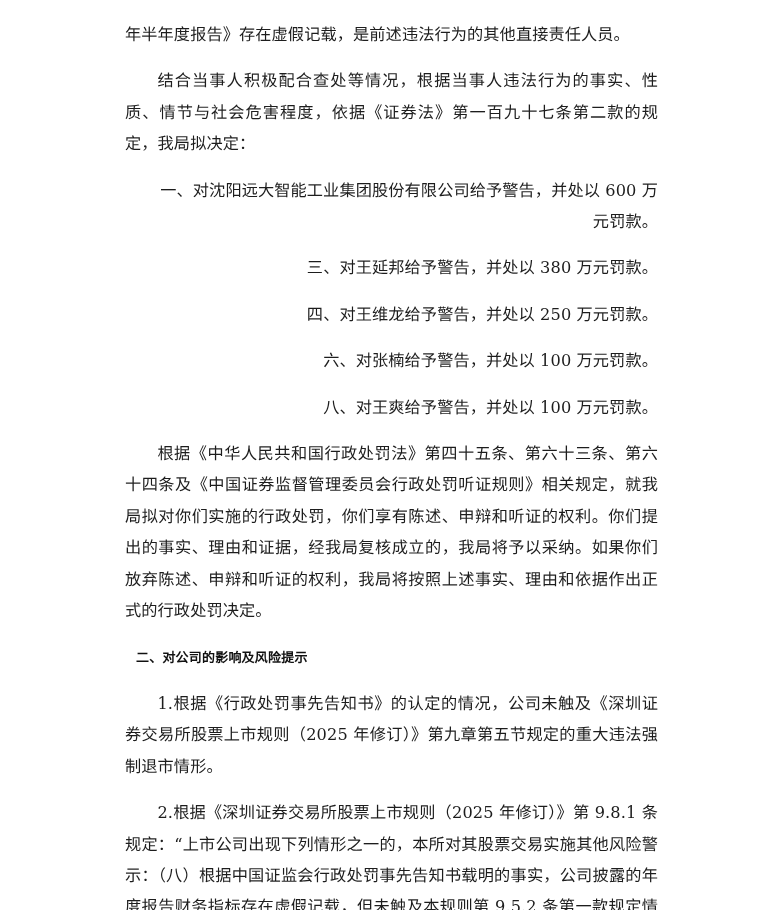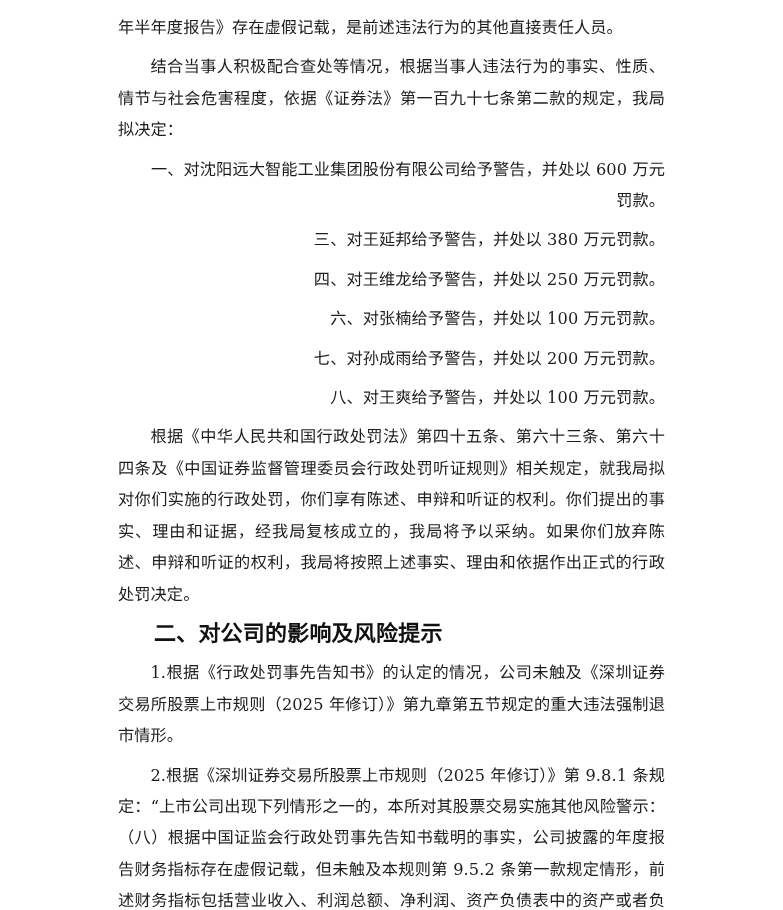--- a/index.html
+++ b/index.html
@@ -21,38 +21,38 @@
     height: 910px;
     background: #ffffff;
     box-sizing: border-box;
     padding: 4px 110px 0 110px;
   }
   .doc-body {
     width: 563px;
     margin: 0;
   }
   p.para {
-    margin: 8px;
+    margin: 15px;
     padding: 0;
     font-size: 16.2px;
     line-height: 31.4px;
     text-align: justify;
     text-justify: inter-ideograph;
     letter-spacing: 0.1px;
     color: #1d1d1d;
     word-break: break-all;
     white-space: normal;
   }
   p.indent {
     text-indent: 2em;
   }
   p.heading {
     text-indent: 2em;
     font-weight: bold;
-    font-size: 22px;
+    font-size: 13px;
     line-height: 31.4px;
     margin: 0;
     color: #111111;
     font-family: "DejaVu Sans", "Liberation Sans", sans-serif;
     letter-spacing: 0.2px;
   }
   p.item {
     text-indent: 2em;
     text-align: right;
   }
@@ -74,21 +74,20 @@
     <p class="para item">一、对沈阳远大智能工业集团股份有限公司给予警告，并处以 600 万元罚款。</p>
 
 
     <p class="para item">三、对王延邦给予警告，并处以 380 万元罚款。</p>
 
     <p class="para item">四、对王维龙给予警告，并处以 250 万元罚款。</p>
 
 
     <p class="para item">六、对张楠给予警告，并处以 100 万元罚款。</p>
 
-    <p class="para item">七、对孙成雨给予警告，并处以 200 万元罚款。</p>
 
     <p class="para item">八、对王爽给予警告，并处以 100 万元罚款。</p>
 
     <p class="para indent">根据《中华人民共和国行政处罚法》第四十五条、第六十三条、第六十四条及《中国证券监督管理委员会行政处罚听证规则》相关规定，就我局拟对你们实施的行政处罚，你们享有陈述、申辩和听证的权利。你们提出的事实、理由和证据，经我局复核成立的，我局将予以采纳。如果你们放弃陈述、申辩和听证的权利，我局将按照上述事实、理由和依据作出正式的行政处罚决定。</p>
 
 
     <p class="heading">二、对公司的影响及风险提示</p>
 
     <p class="para indent">1.根据《行政处罚事先告知书》的认定的情况，公司未触及《深圳证券交易所股票上市规则（2025 年修订）》第九章第五节规定的重大违法强制退市情形。</p>
 

